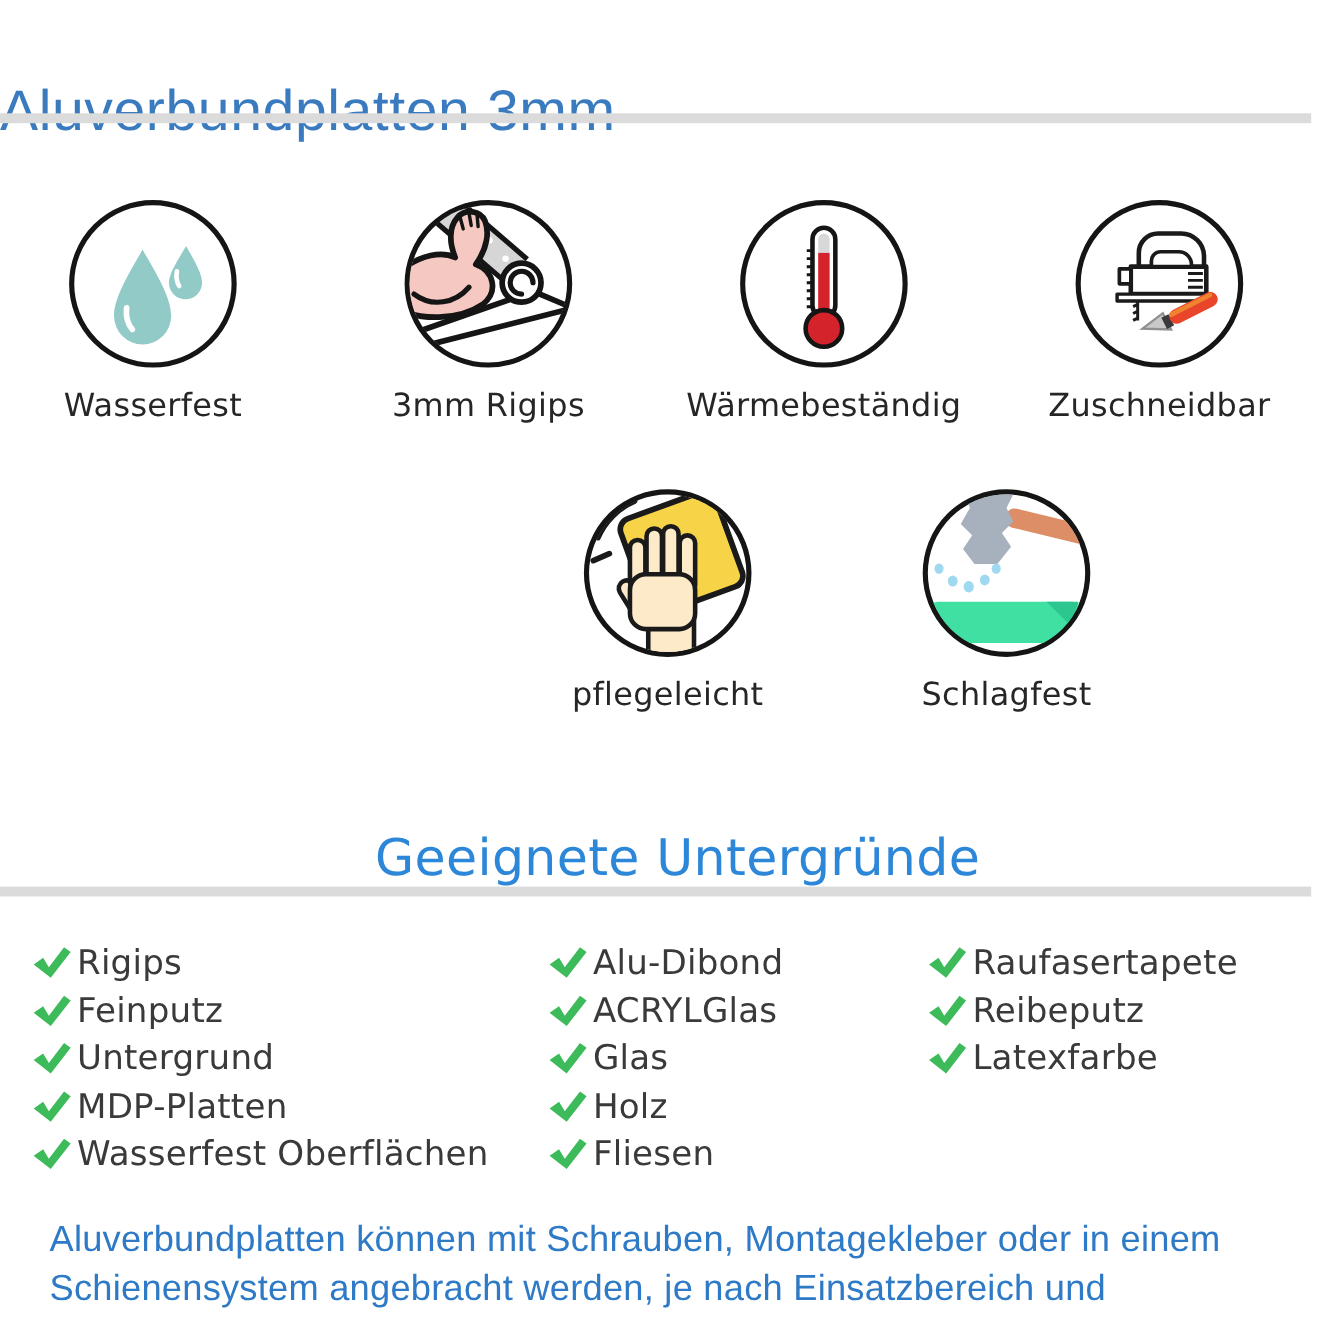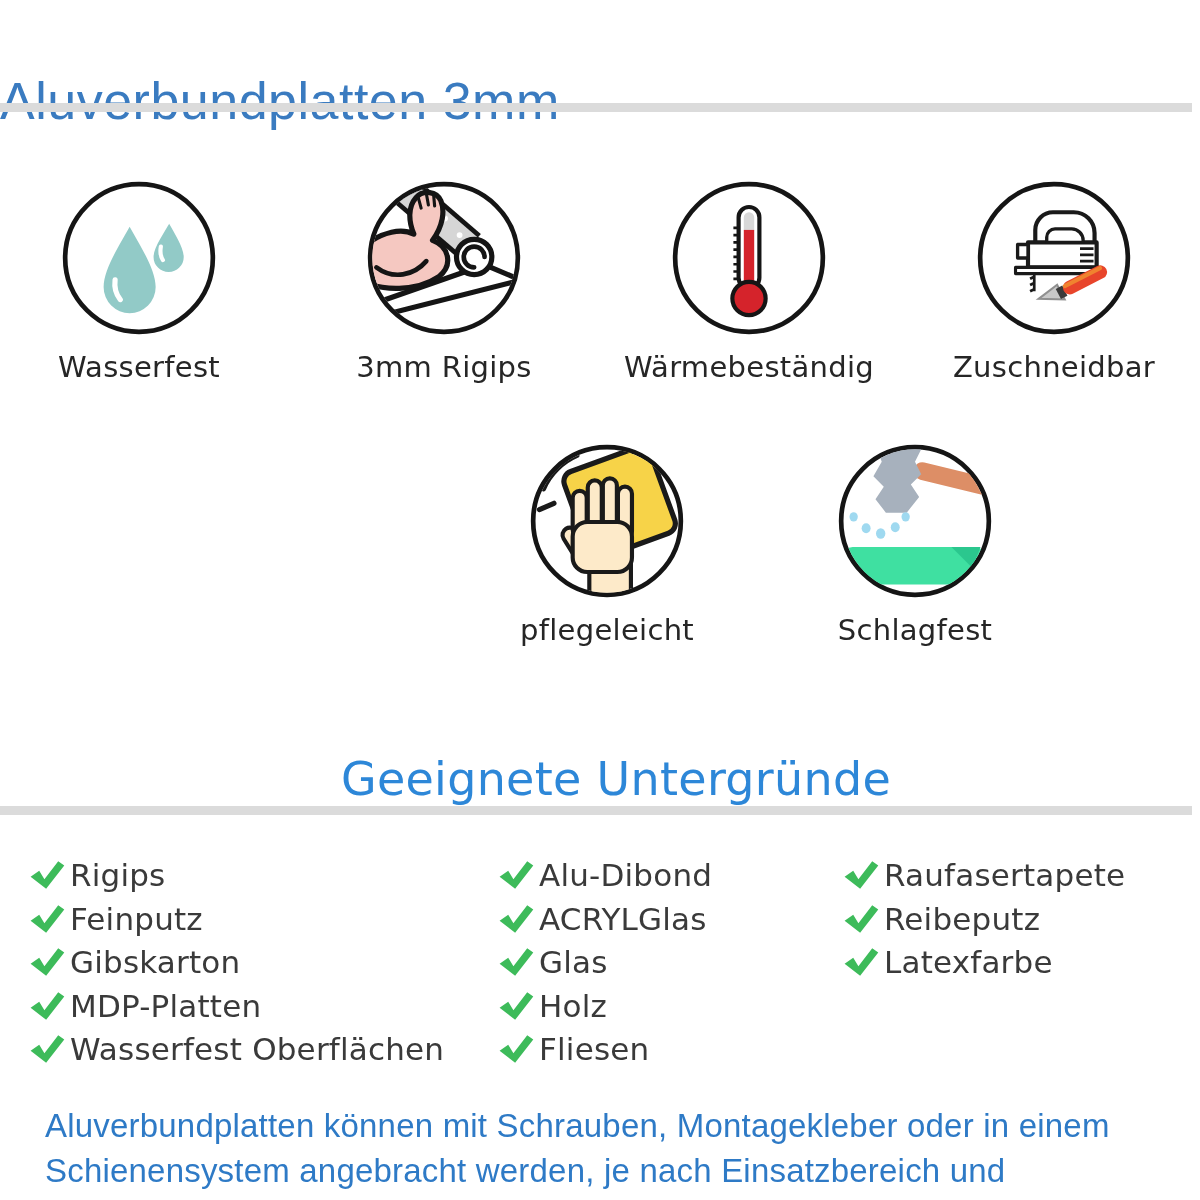--- a/index.html
+++ b/index.html
@@ -170,21 +170,21 @@
   <div class="check-item" style="left:28px;top:899px">
     <svg class="check" viewBox="0 0 44 36">
         <path d="M3 20 L13 13 L19 23 L35 2 L42 7 L21 34 Z"></path>
       </svg>
     <span class="check-text">Feinputz</span>
   </div>
   <div class="check-item" style="left:28px;top:942px">
     <svg class="check" viewBox="0 0 44 36">
         <path d="M3 20 L13 13 L19 23 L35 2 L42 7 L21 34 Z"></path>
       </svg>
-    <span class="check-text">Gibskarton</span>
+    <span class="check-text">Untergrund</span>
   </div>
   <div class="check-item" style="left:28px;top:986px">
     <svg class="check" viewBox="0 0 44 36">
         <path d="M3 20 L13 13 L19 23 L35 2 L42 7 L21 34 Z"></path>
       </svg>
     <span class="check-text">MDP-Platten</span>
   </div>
   <div class="check-item" style="left:28px;top:1029px">
     <svg class="check" viewBox="0 0 44 36">
         <path d="M3 20 L13 13 L19 23 L35 2 L42 7 L21 34 Z"></path>

